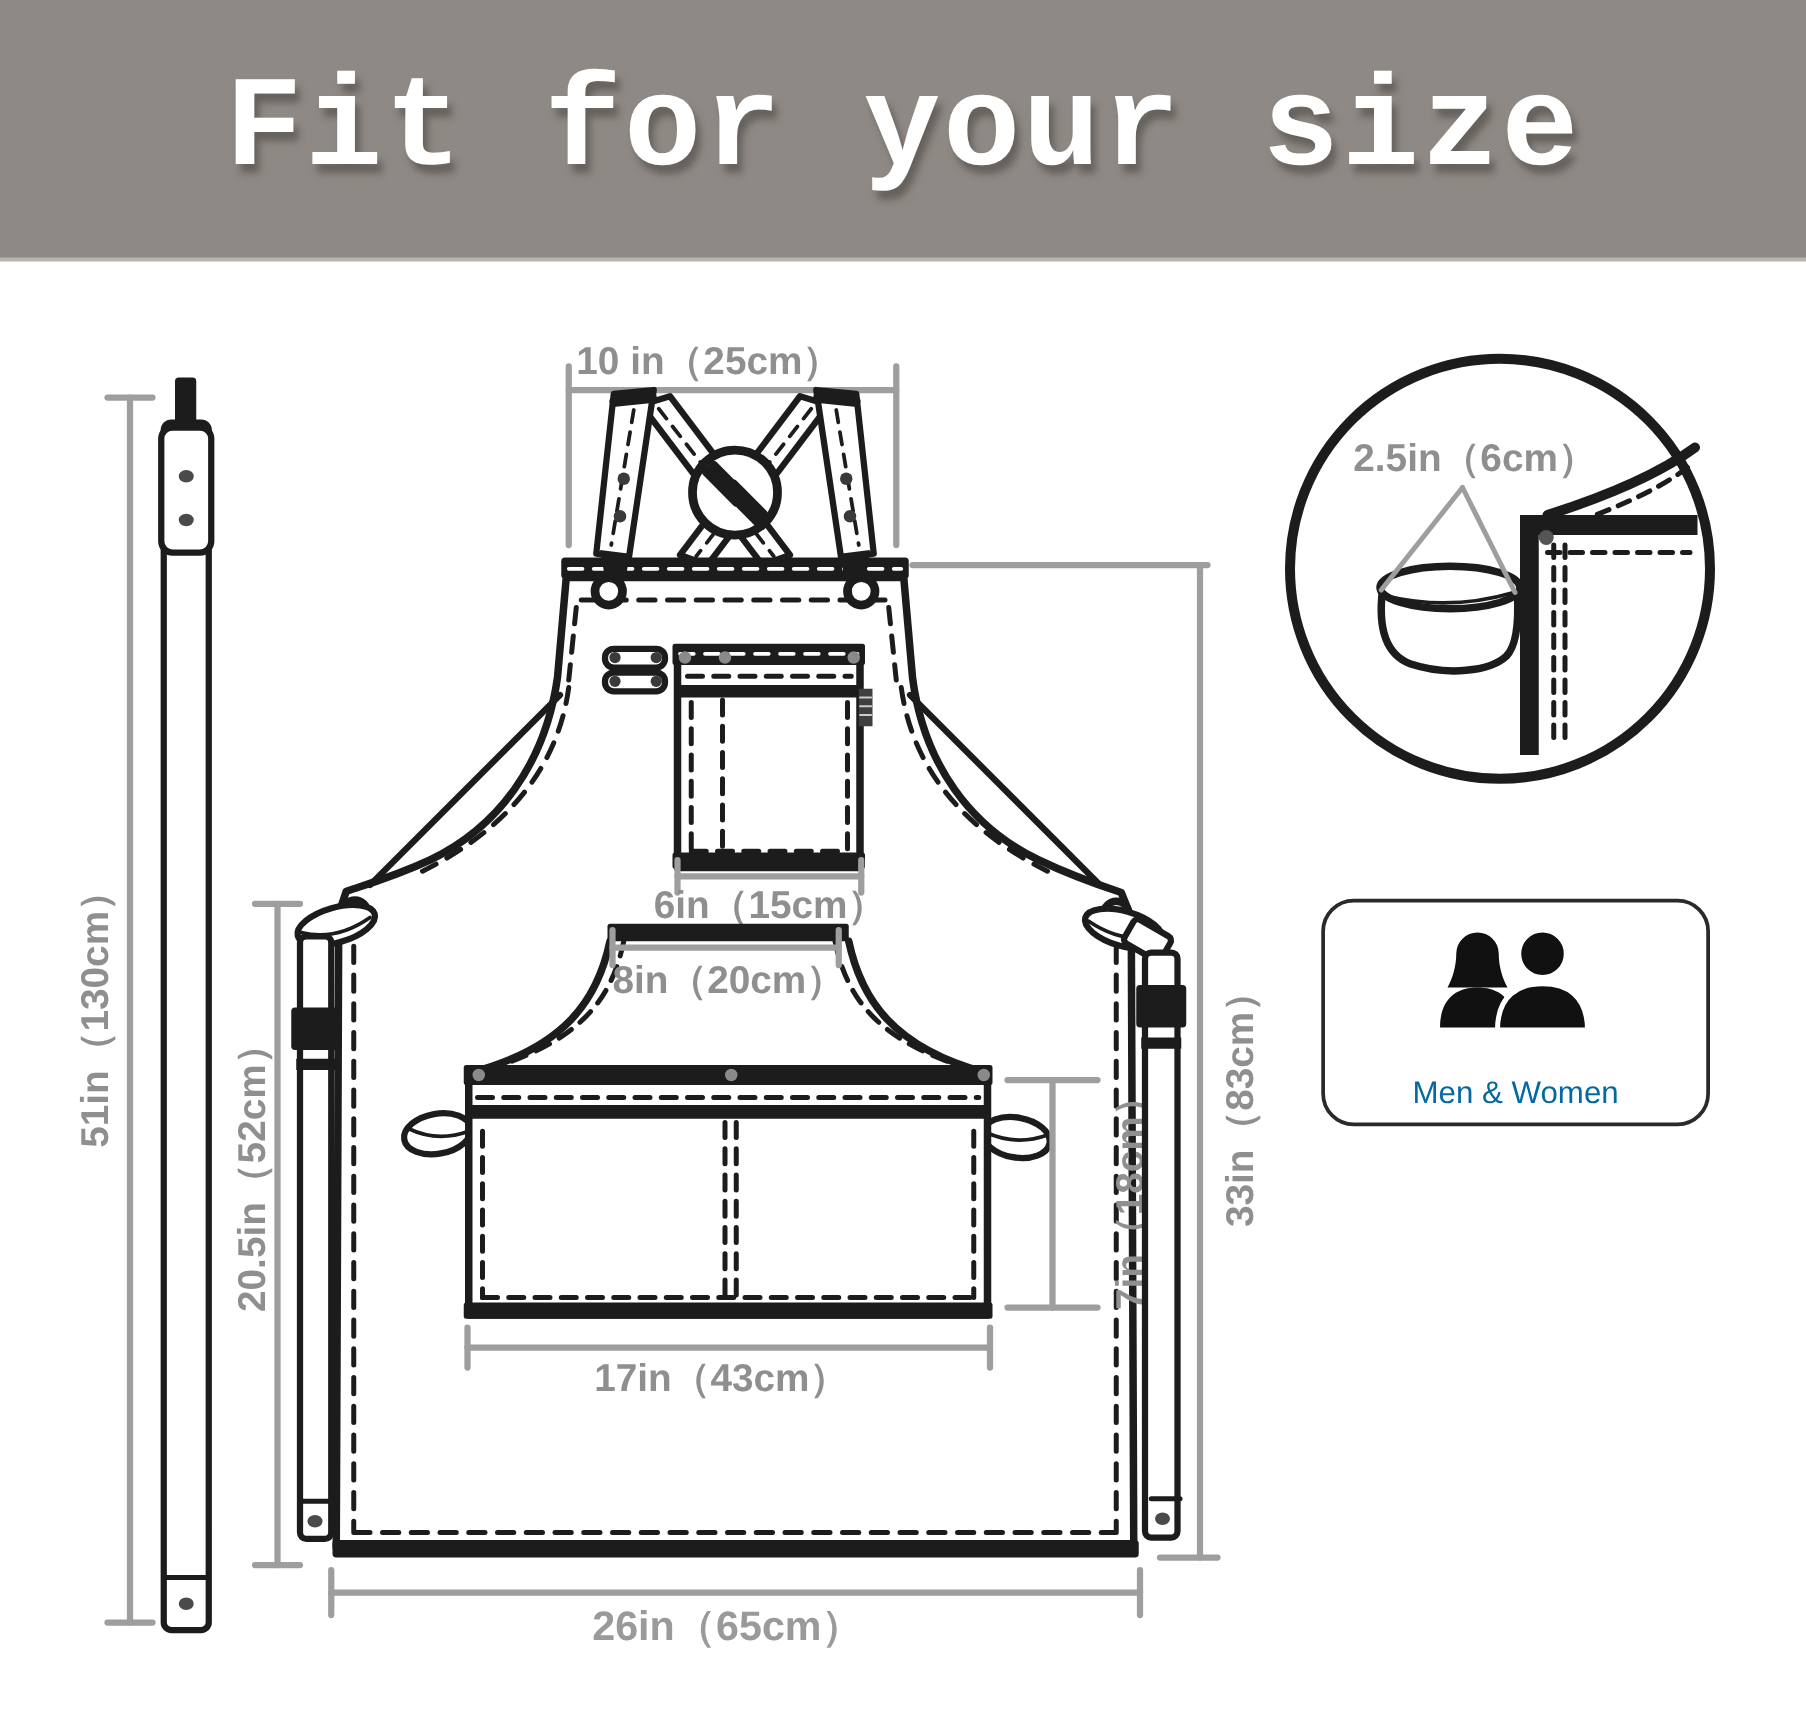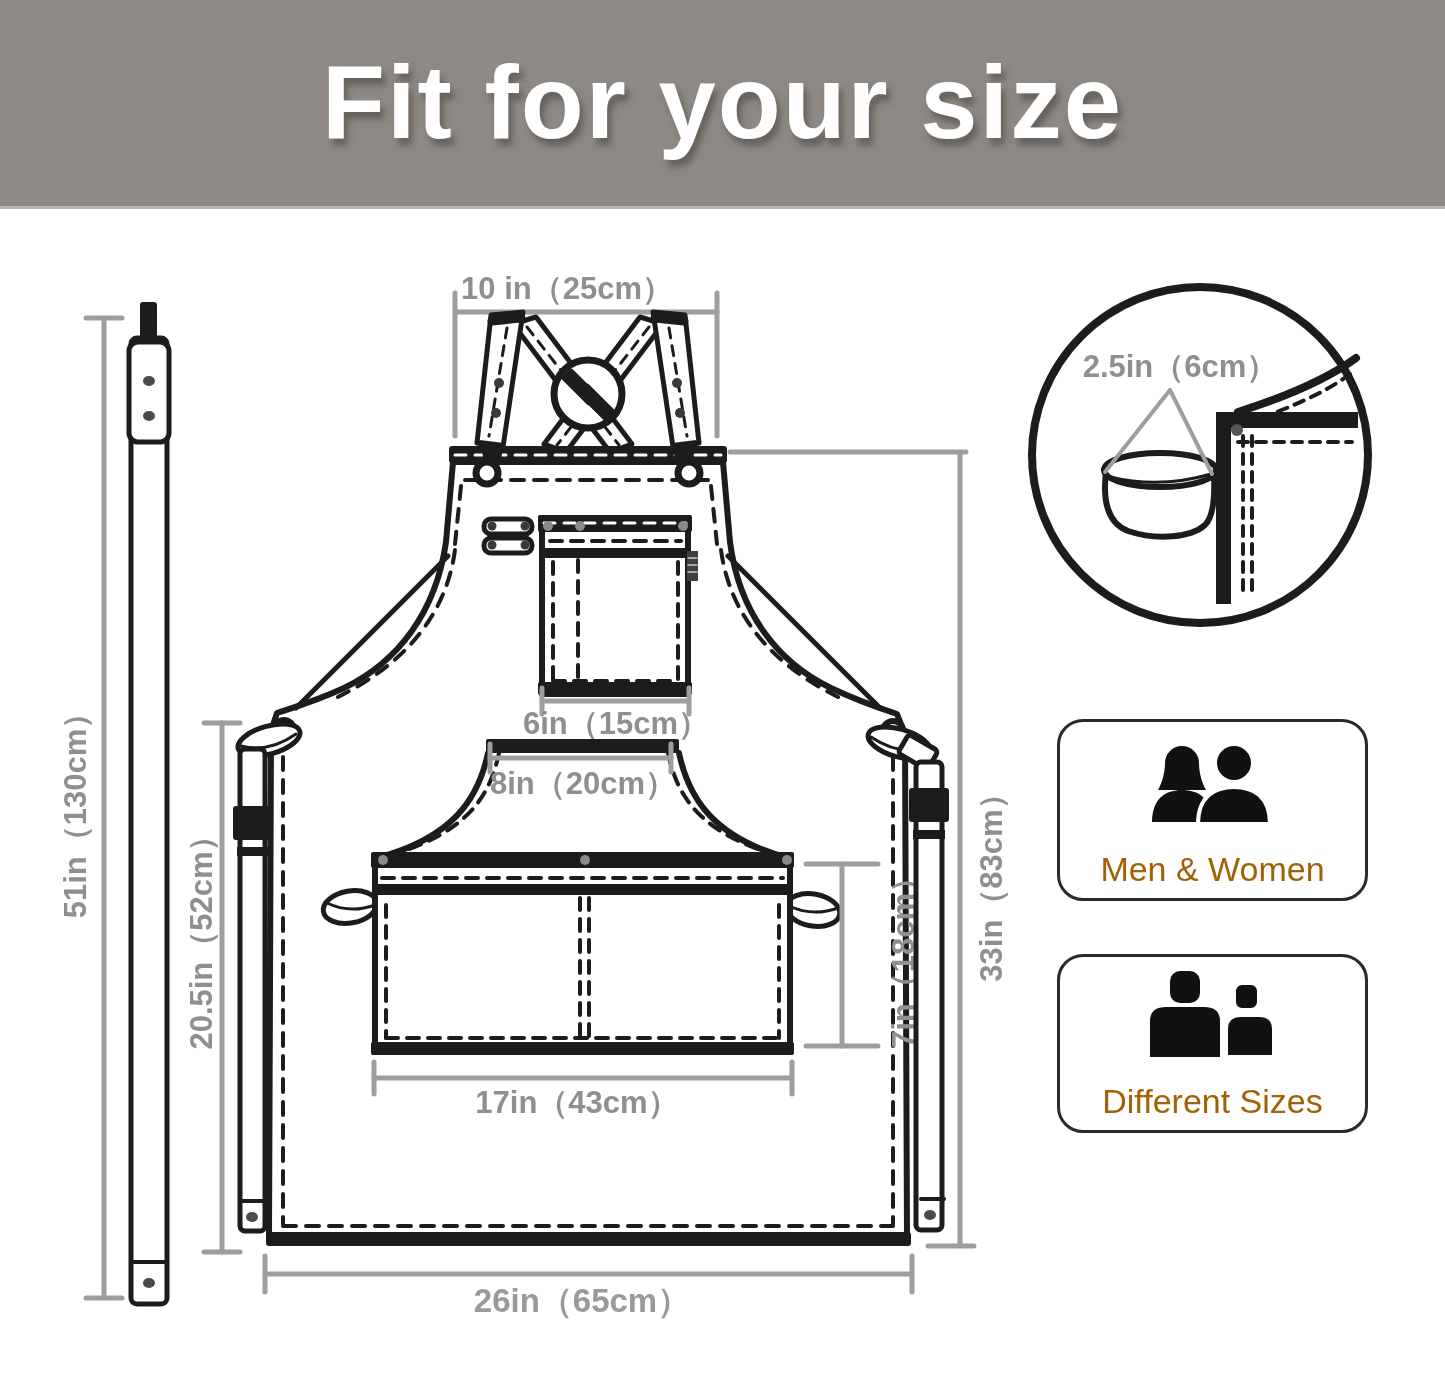--- a/index.html
+++ b/index.html
@@ -1,28 +1,28 @@
 <!DOCTYPE html>
 <html><head>
 <meta charset="utf-8">
 <style>
   html,body{margin:0;padding:0;background:#ffffff;}
   .stage{position:relative;width:1445px;height:1374px;background:#ffffff;overflow:hidden;
          font-family:"Liberation Sans","DejaVu Sans",sans-serif;}
   .banner{position:absolute;left:0;top:0;width:1445px;height:206px;background:#8e8984;
           border-bottom:3px solid #b9b5b1;display:flex;align-items:center;justify-content:center;}
   .banner h1{margin:0;font-size:103px;font-weight:bold;color:#ffffff;letter-spacing:2px;
-             text-shadow:4px 7px 6px rgba(80,75,70,.65);}
+             text-shadow:4px 7px 6px rgba(80,75,70,.65);font-family:Liberation Mono, monospace;}
   .art{position:absolute;left:0;top:0;width:1445px;height:1374px;}
   svg text.dim{font-size:31px;font-weight:bold;fill:#8f8f8f;}
   svg text.dim-big{font-size:33px;font-weight:bold;fill:#9a9a9a;}
   .card{position:absolute;left:1057px;width:311px;background:#ffffff;border:3px solid #2a2a2a;
         border-radius:26px;box-sizing:border-box;display:flex;flex-direction:column;
         align-items:center;justify-content:flex-end;padding-bottom:10px;}
-  .card .label{font-size:34px;color:#a16207;line-height:1.1;white-space:nowrap;}
+  .card .label{font-size:25px;color:#0369a1;line-height:1.1;white-space:nowrap;}
   .card .icon{position:absolute;top:12px;left:0;right:0;display:flex;justify-content:center;}
   .card1{top:719px;height:182px;}
   .card2{top:954px;height:179px;}
   .card3{top:1188px;height:175px;}
 </style>
 </head>
 <body>
 
 <div class="stage">
 
@@ -282,28 +282,15 @@
           <path d="M44,12 a17,17 0 0 1 17,17 c0,10 3,20 7,27 l-48,0 c4,-7 7,-17 7,-27 a17,17 0 0 1 17,-17 Z"></path>
           <path d="M14,88 C14,64 28,56 44,56 C60,56 74,64 74,88 Z"></path>
           <circle cx="96" cy="29" r="19" stroke="#ffffff" stroke-width="4"></circle>
           <path d="M60,90 C60,62 77,53 96,53 C115,53 132,62 132,90 Z" stroke="#ffffff" stroke-width="4"></path>
         </g>
       </svg>
     </div>
     <div class="label">Men &amp; Women</div>
   </div>
 
-  <div class="card card2">
-    <div class="icon">
-      <svg width="150" height="104" viewBox="0 0 150 104">
-        <g fill="#111111">
-          <rect x="32" y="2" width="30" height="32" rx="10"></rect>
-          <path d="M12,88 L12,52 Q12,38 28,38 L66,38 Q82,38 82,52 L82,88 Z"></path>
-          <rect x="96" y="14" width="25" height="27" rx="8" stroke="#ffffff" stroke-width="4"></rect>
-          <path d="M88,88 L88,60 Q88,46 103,46 L121,46 Q136,46 136,60 L136,88 Z" stroke="#ffffff" stroke-width="4"></path>
-        </g>
-      </svg>
-    </div>
-    <div class="label">Different Sizes</div>
-  </div>
 
 
 </div>
 
 </body></html>

